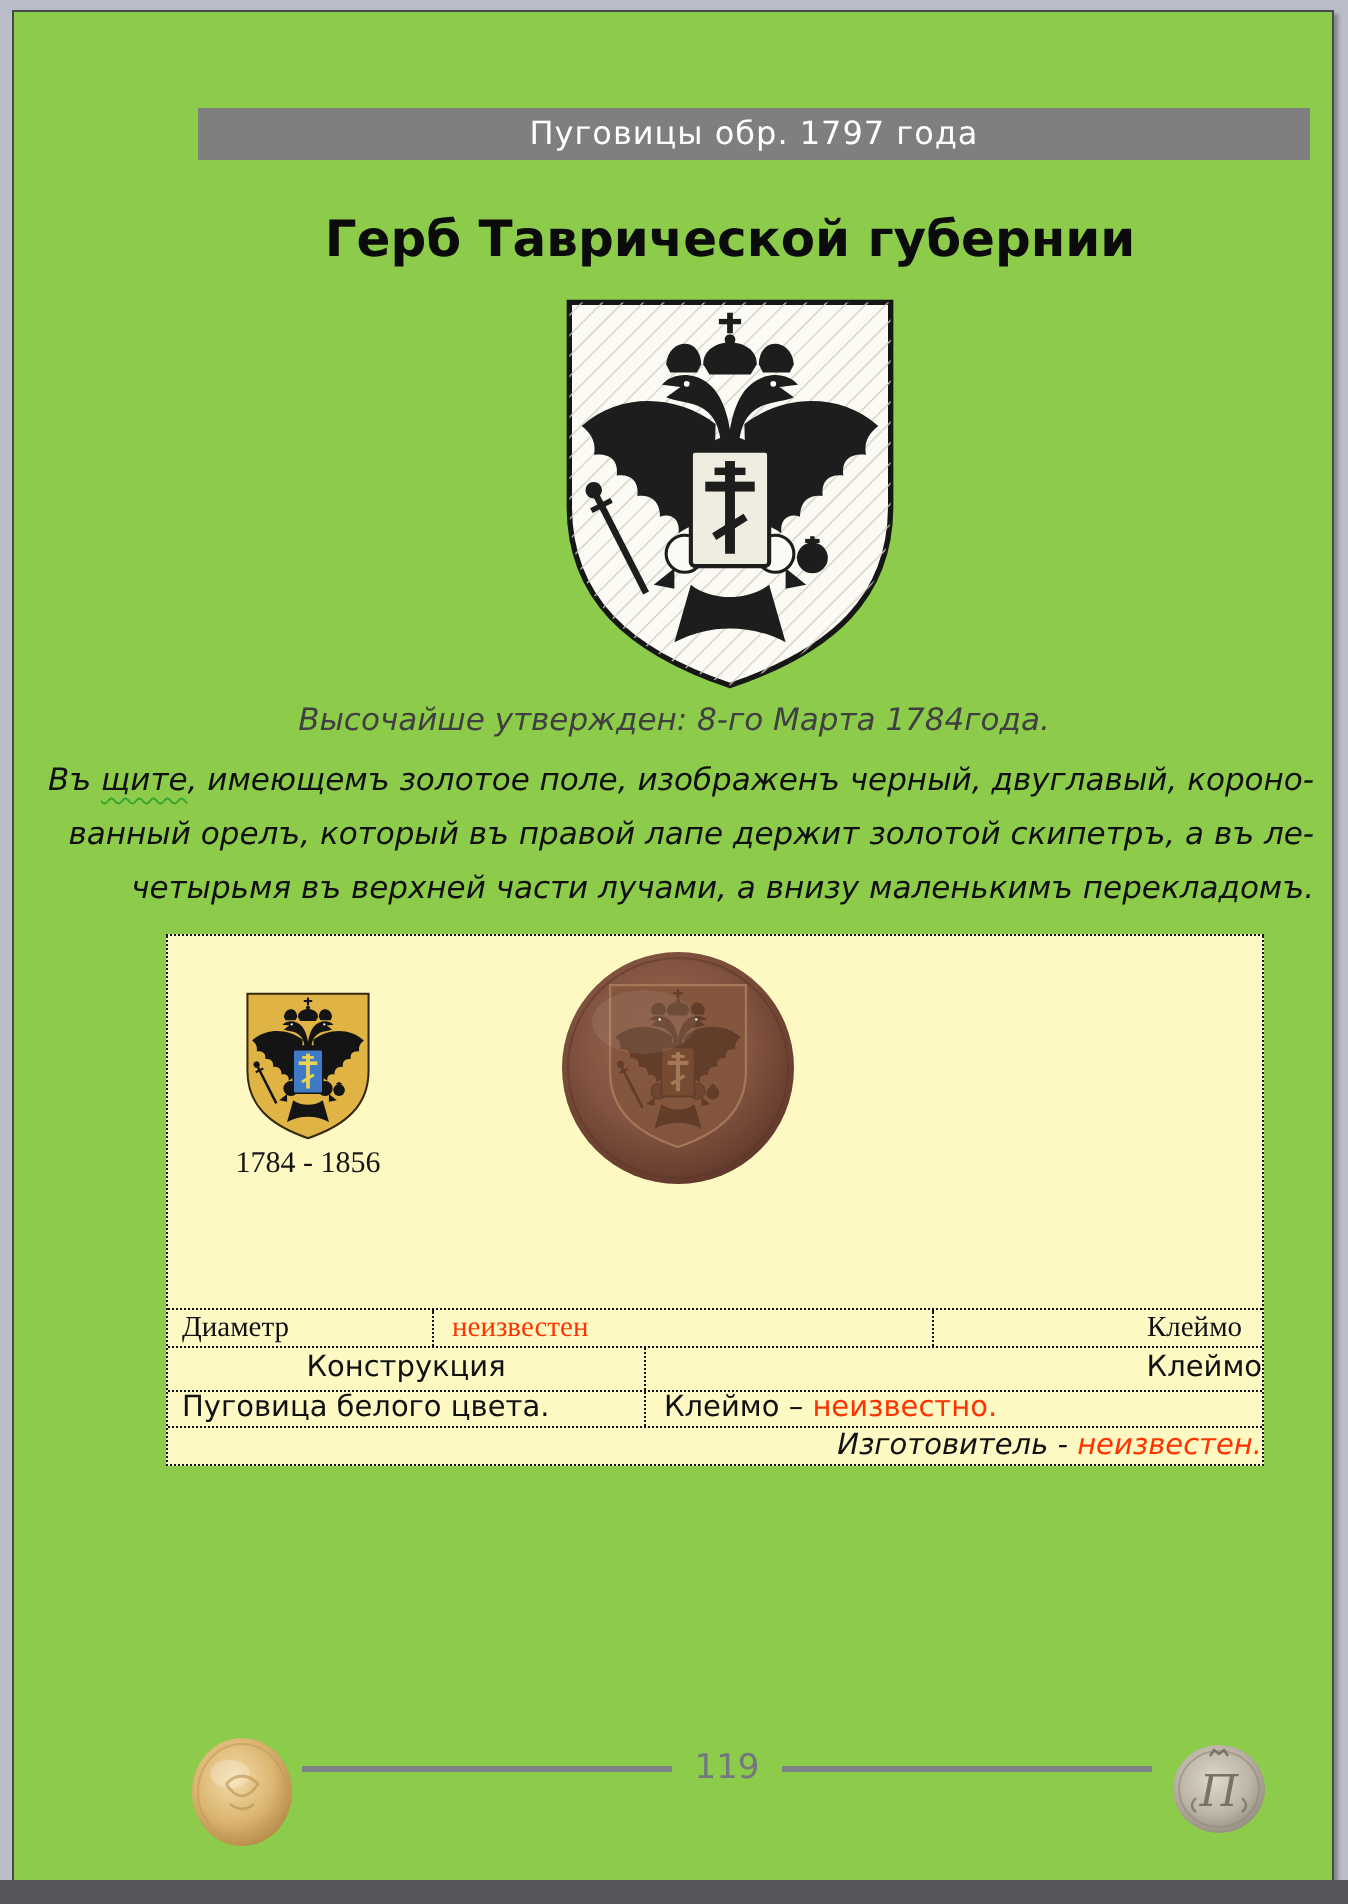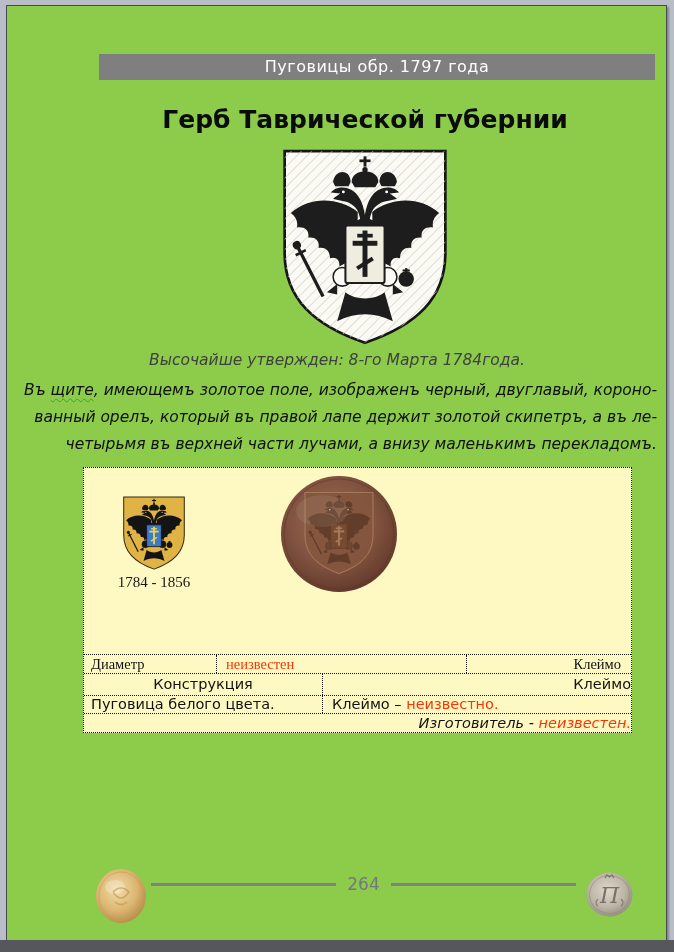--- a/index.html
+++ b/index.html
@@ -224,21 +224,21 @@
         <div class="cell c-consv">Пуговица белого цвета.</div>
         <div class="cell c-stampv"><span>Клеймо – </span><span class="red">неизвестно.</span></div>
       </div>
       <div class="trow r4">
         <div class="cell c-full"><span>Изготовитель - </span><span class="red">неизвестен.</span></div>
       </div>
     </div>
   </div>
 
   <div class="footer-line fl-left"></div>
-  <div class="page-number">264</div>
+  <div class="page-number">119</div>
   <div class="footer-line fl-right"></div>
 
   <div class="fbtn fbtn-left">
     <svg viewBox="0 0 52 56">
       <ellipse cx="26" cy="28" rx="25" ry="27" fill="url(#btnGold)"></ellipse>
       <ellipse cx="26" cy="28" rx="22" ry="24" fill="none" stroke="#c49a58" stroke-width="1" opacity=".6"></ellipse>
       <ellipse cx="20" cy="19" rx="10" ry="7" fill="#ffffff" opacity=".25"></ellipse>
       <path d="M18,24 q8,-8 16,0 q-4,6 -8,6 q-4,0 -8,-6 M20,34 q6,5 12,0" fill="none" stroke="#b68a46" stroke-width="1.4" opacity=".55"></path>
     </svg>
   </div>

